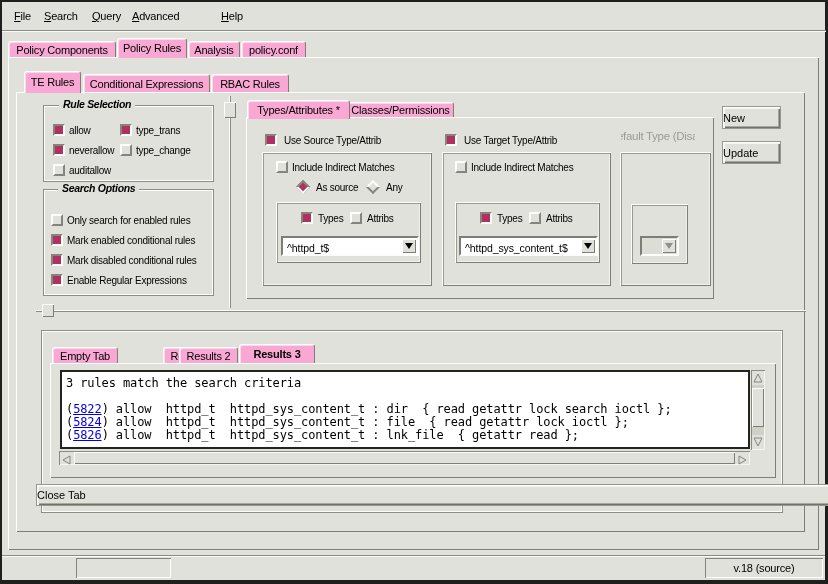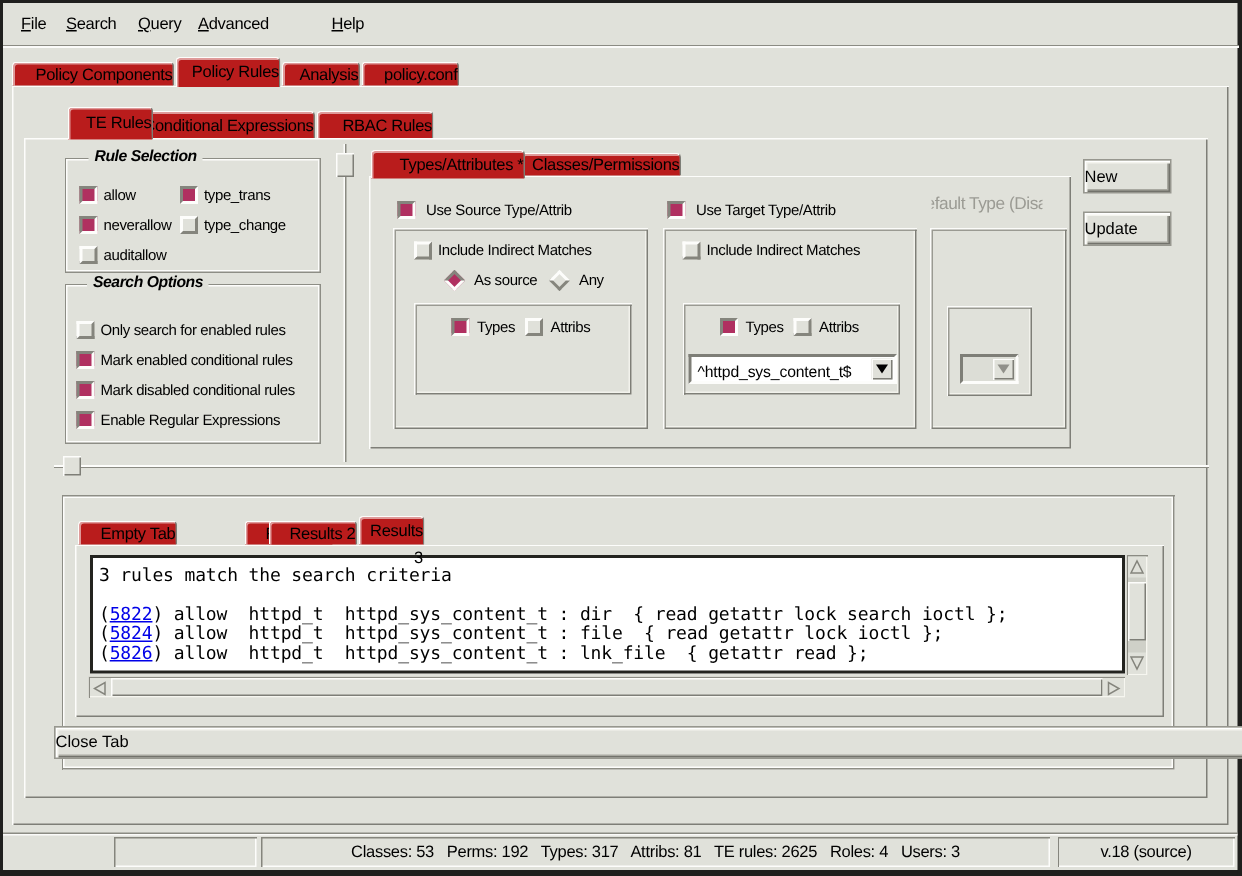--- a/index.html
+++ b/index.html
@@ -27,25 +27,25 @@
   }
 
   
   .menu-item { position:absolute; top:0; height:28px; line-height:28px;
                font-size:11px; letter-spacing:-0.2px; }
   .menu-item::first-letter { text-decoration:underline; }
 
   
   .tab {
     position:absolute; box-sizing:border-box;
-    background:#b91c1c;
+    background:#f9a8d4;
     border-top:1px solid #fdfdfb; border-left:1px solid #fdfdfb;
     border-right:1px solid #7e7e77;
     border-top-left-radius:3px; border-top-right-radius:3px;
-    text-align:right; font-size:11px; letter-spacing:-0.2px;
+    text-align:center; font-size:11px; letter-spacing:-0.2px;
     box-shadow: inset 1px 1px 0 rgba(255,255,255,.55);
   }
   .page {
     position:absolute; box-sizing:border-box; background:#e0e1da;
     box-shadow: inset 1px 1px 0 #fdfdfb, inset -1px -1px 0 #7e7e77;
   }
 
   
   .group-title { position:absolute; background:#e0e1da; padding:0 4px;
     font-size:10.5px; font-weight:bold; font-style:italic; letter-spacing:-0.3px;
@@ -118,21 +118,21 @@
   </div>
   <div class="abs" style="left:2px; top:30px; width:824px; height:2px; background:linear-gradient(#8b8b83 0 50%, #fbfbf9 50% 100%);"></div>
 
   <div class="page" style="left:8px; top:57px; width:811px; height:493px;"></div>
   <div class="tab" style="left:8px; top:41px; width:108px; height:16px; line-height:16px;"><span>Policy Components</span></div>
   <div class="tab" style="left:117px; top:38px; width:70px; height:20px; line-height:19px; border-bottom:none; z-index:3;"><span>Policy Rules</span></div>
   <div class="tab" style="left:188px; top:41px; width:52px; height:16px; line-height:16px;"><span>Analysis</span></div>
   <div class="tab" style="left:241px; top:41px; width:65px; height:16px; line-height:16px;"><span>policy.conf</span></div>
 
   <div class="page" style="left:16px; top:92px; width:789px; height:440px;"></div>
-  <div class="tab" style="left:24px; top:71px; width:57px; height:22px; line-height:20px; z-index:3;margin-left:21px;"><span>TE Rules</span></div>
+  <div class="tab" style="left:24px; top:71px; width:57px; height:22px; line-height:20px; z-index:3;"><span>TE Rules</span></div>
   <div class="tab" style="left:83px; top:74px; width:127px; height:18px; line-height:18px;"><span>Conditional Expressions</span></div>
   <div class="tab" style="left:211px; top:74px; width:78px; height:18px; line-height:18px;"><span>RBAC Rules</span></div>
 
   <div class="abs groove2" style="left:43px; top:105px; width:171px; height:77px;"></div>
   <div class="group-title" style="left:59px; top:98px;">Rule Selection</div>
 
   <div class="cb on" style="left:53px; top:124px;"></div>
   <div class="cb-label lbl" style="left:69px; top:125px;">allow</div>
   <div class="cb on" style="left:120px; top:124px;"></div>
   <div class="cb-label lbl" style="left:136px; top:125px;">type_trans</div>
@@ -169,20 +169,26 @@
   <div class="cb-label lbl" style="left:292px; top:162px;">Include Indirect Matches</div>
   <div class="radio on" style="left:298px; top:182px;"></div>
   <div class="cb-label lbl" style="left:316px; top:182px;">As source</div>
   <div class="radio off" style="left:368px; top:182px;"></div>
   <div class="cb-label lbl" style="left:386px; top:182px;">Any</div>
   <div class="abs ridge2" style="left:276px; top:202px; width:145px; height:61px;"></div>
   <div class="cb on" style="left:301px; top:212px;"></div>
   <div class="cb-label lbl" style="left:318px; top:213px;">Types</div>
   <div class="cb off" style="left:350px; top:212px;"></div>
   <div class="cb-label lbl" style="left:367px; top:213px;">Attribs</div>
+  <div class="combo" style="left:281px; top:236px; width:138px; height:20px;">
+    <span class="val">^httpd_t$</span>
+    <span class="arrow-btn">
+        <span class="tri-down"></span>
+      </span>
+  </div>
 
   <div class="cb on" style="left:445px; top:134px;"></div>
   <div class="cb-label lbl" style="left:464px; top:135px;">Use Target Type/Attrib</div>
   <div class="abs ridge2" style="left:442px; top:152px; width:169px; height:134px;"></div>
   <div class="cb off" style="left:455px; top:161px;"></div>
   <div class="cb-label lbl" style="left:471px; top:162px;">Include Indirect Matches</div>
   <div class="abs ridge2" style="left:455px; top:202px; width:145px; height:61px;"></div>
   <div class="cb on" style="left:480px; top:212px;"></div>
   <div class="cb-label lbl" style="left:497px; top:213px;">Types</div>
   <div class="cb off" style="left:529px; top:212px;"></div>
@@ -214,21 +220,21 @@
 
   <div class="sash-h" style="left:36px; top:310px; width:770px;"></div>
   <div class="sash-handle" style="left:42px; top:304px; width:12px; height:13px;"></div>
 
   <div class="abs groove2" style="left:41px; top:330px; width:742px; height:183px;"></div>
 
   <div class="page" style="left:50px; top:363px; width:726px; height:115px;"></div>
   <div class="tab" style="left:52px; top:347px; width:66px; height:16px; line-height:16px; font-size:11px;"><span>Empty Tab</span></div>
   <div class="tab" style="left:119px; top:347px; width:59px; height:16px; line-height:16px; font-size:11px;margin-left:44px;"><span>Results 1</span></div>
   <div class="tab" style="left:179px; top:347px; width:59px; height:16px; line-height:16px; font-size:11px;"><span>Results 2</span></div>
-  <div class="tab" style="left:239px; top:344px; width:44px; height:19px; line-height:18px; font-size:11px; z-index:3;"><span>Results 3</span></div>
+  <div class="tab" style="left:239px; top:344px; width:76px; height:19px; line-height:18px; font-size:11px; z-index:3;font-weight:bold;"><span>Results 3</span></div>
 
   <div id="results-text" style="left:60px; top:370px; width:690px; height:79px;">
     <div class="mono" style="position:absolute; left:4px; top:5px;"><div>3 rules match the search criteria</div><div>&nbsp;</div><div class="rule-line"><span>(</span><a href="#">5822</a><span>) allow  httpd_t  httpd_sys_content_t : dir  { read getattr lock search ioctl };</span></div><div class="rule-line"><span>(</span><a href="#">5824</a><span>) allow  httpd_t  httpd_sys_content_t : file  { read getattr lock ioctl };</span></div><div class="rule-line"><span>(</span><a href="#">5826</a><span>) allow  httpd_t  httpd_sys_content_t : lnk_file  { getattr read };</span></div></div>
   </div>
 
   <div class="sb-trough" style="left:751px; top:370px; width:14px; height:80px;">
     <div class="sb-btn" style="left:1px; top:1px; width:12px; height:14px;">
       <svg width="12" height="14">
         <polygon points="2,11 10,11 6,3" fill="#e0e1da" stroke="#85857d" stroke-width="1"></polygon>
       </svg>
@@ -254,16 +260,15 @@
       </svg>
     </div>
   </div>
 
   <div class="btn abs" style="left:36px; top:484px; width:796px; height:22px;">
       <span>Close Tab</span>
     </div>
 
   <div class="abs" style="left:2px; top:555px; width:823px; height:2px; background:linear-gradient(#8b8b83 0 50%, #fbfbf9 50% 100%);"></div>
   <div class="status-box" style="left:76px; width:95px;"></div>
-  <div class="status-box" style="left:174px; width:526px;">Classes: 53   Perms: 192   Types: 317   Attribs: 81   TE rules: 2625   Roles: 4   Users: 3</div>
   <div class="status-box" style="left:705px; width:118px;">v.18 (source)</div>
 
 </div>
 
 </body></html>

